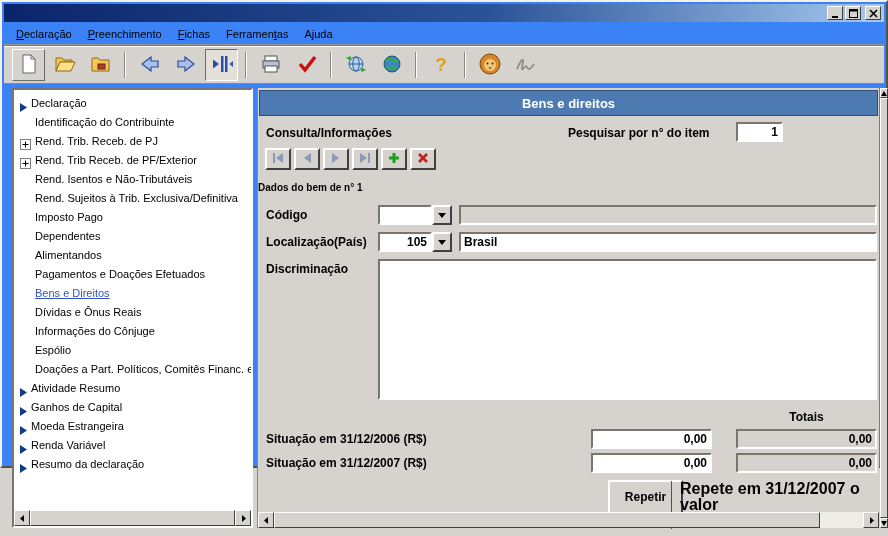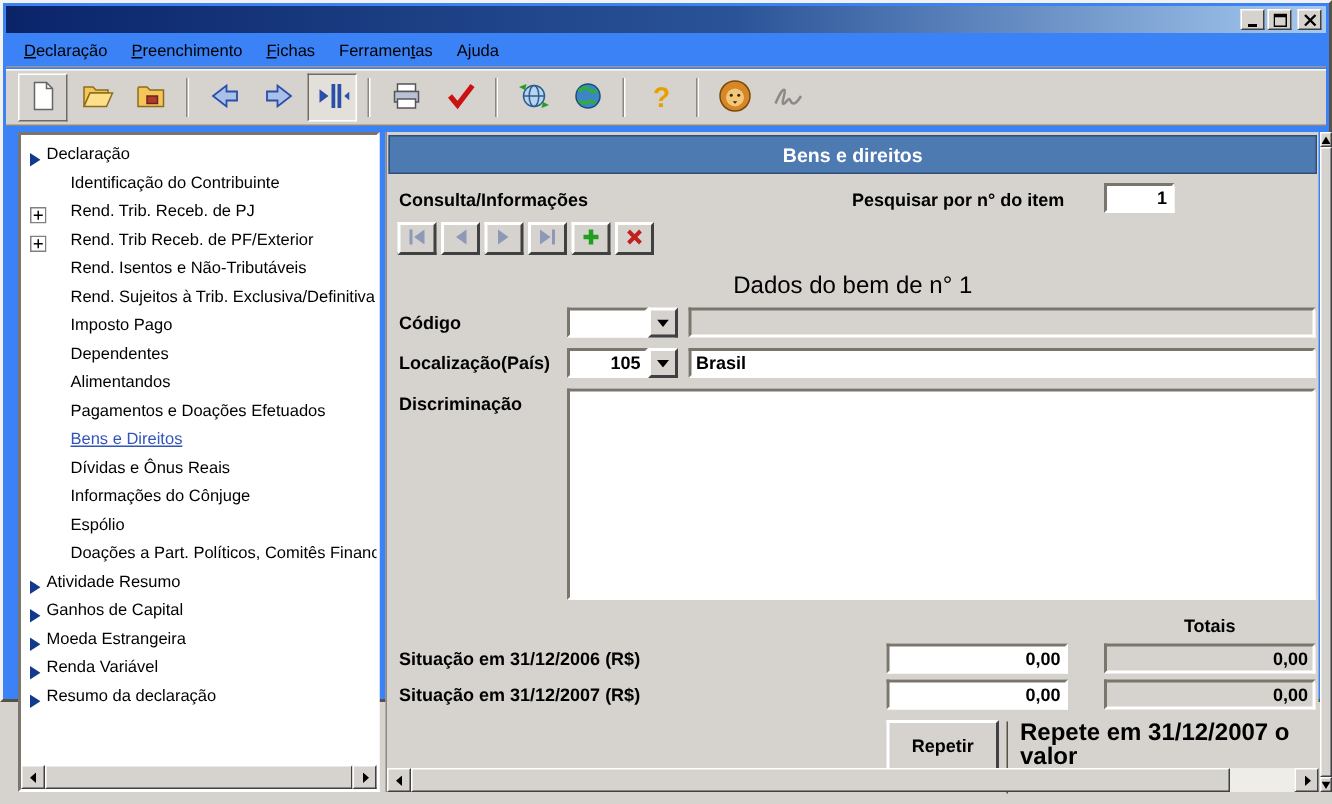--- a/index.html
+++ b/index.html
@@ -28,21 +28,21 @@
               display:flex; align-items:center; justify-content:center; margin-right:3px; }
   .tool-btn.raised { border-color:#fff #6e6a64 #6e6a64 #fff; background:#d6d3ce; }
   .tool-btn.pressed { border-color:#6e6a64 #fff #fff #6e6a64; background:#e3e0da; }
   .tool-sep { width:2px; height:26px; border-left:1px solid #8c887f; border-right:1px solid #fff; margin:0 7px 0 4px; }
 
   
   .sidebar { position:absolute; left:10px; top:86px; width:241px; height:440px; background:#fff;
              border:2px solid; border-color:#7a766e #fff #fff #7a766e; }
   .tree { position:absolute; left:0; right:0; top:0; bottom:16px; overflow:hidden; padding-top:4px; background:#fff; }
   .tree-item { position:relative; height:19px; line-height:19px; font-size:11px; white-space:nowrap;
-               color:#000; padding-left:33px; cursor:default; }
+               color:#000; padding-left:21px; cursor:default; }
   .tree-item.arrow { padding-left:17px; }
   .tree-item .marker { position:absolute; left:6px; top:5px; }
   .tree-item.arrow .marker { left:5px; top:5px; }
   .tree-item.selected .t-label { color:#3355bb; text-decoration:underline; }
 
   
   .hscroll { position:absolute; left:0; right:0; bottom:0; height:16px; background:#efede7; display:flex; z-index:5; }
   .sb-btn { width:16px; height:16px; flex:0 0 16px; background:#d6d3ce; border:1px solid;
             border-color:#fff #404040 #404040 #fff; display:flex; align-items:center; justify-content:center; }
   .sb-thumb { height:16px; background:#d6d3ce; border:1px solid; border-color:#fff #404040 #404040 #fff; }
@@ -62,23 +62,23 @@
   .field { position:absolute; background:#fff; border:2px solid; border-color:#7a766e #fff #fff #7a766e;
            font-family:"Liberation Sans",sans-serif; font-size:12px; font-weight:bold; padding:0 3px; color:#000; }
   .field.right { text-align:right; }
   .field.disabled { background:#d6d3ce; }
   textarea.field { resize:none; }
   .drop-btn { position:absolute; width:20px; height:20px; background:#d6d3ce; border:2px solid;
               border-color:#fff #404040 #404040 #fff; display:flex; align-items:center; justify-content:center; }
   .navrow { position:absolute; left:7px; top:60px; display:flex; }
   .nav-btn { width:26px; height:22px; background:#d6d3ce; border:2px solid; border-color:#fff #404040 #404040 #fff;
              display:flex; align-items:center; justify-content:center; margin-right:3px; }
-  .section-title { position:absolute; left:0; right:0; top:94px; text-align:center; font-size:16px; font-weight:normal; }
+  .section-title { position:absolute; left:0; right:0; top:94px; text-align:left; font-size:10px; font-weight:bold; }
   .push-btn { position:absolute; background:#d6d3ce; border:2px solid; border-color:#fff #404040 #404040 #fff;
-              font-family:"Liberation Sans",sans-serif; font-size:12px; font-weight:bold; }
+              font-family:"Liberation Sans",sans-serif; font-size:12px; font-weight:bold;margin-left:17px; }
   .rep-text { position:absolute; left:413px; top:393px; width:206px; font-size:16px; font-weight:bold;
               line-height:16px; border-left:1px solid #565248; padding-left:8px; }
 </style>
 </head>
 <body>
 
 <div class="window">
 
   <div class="titlebar">
     <div style="display:flex;gap:2px;">

